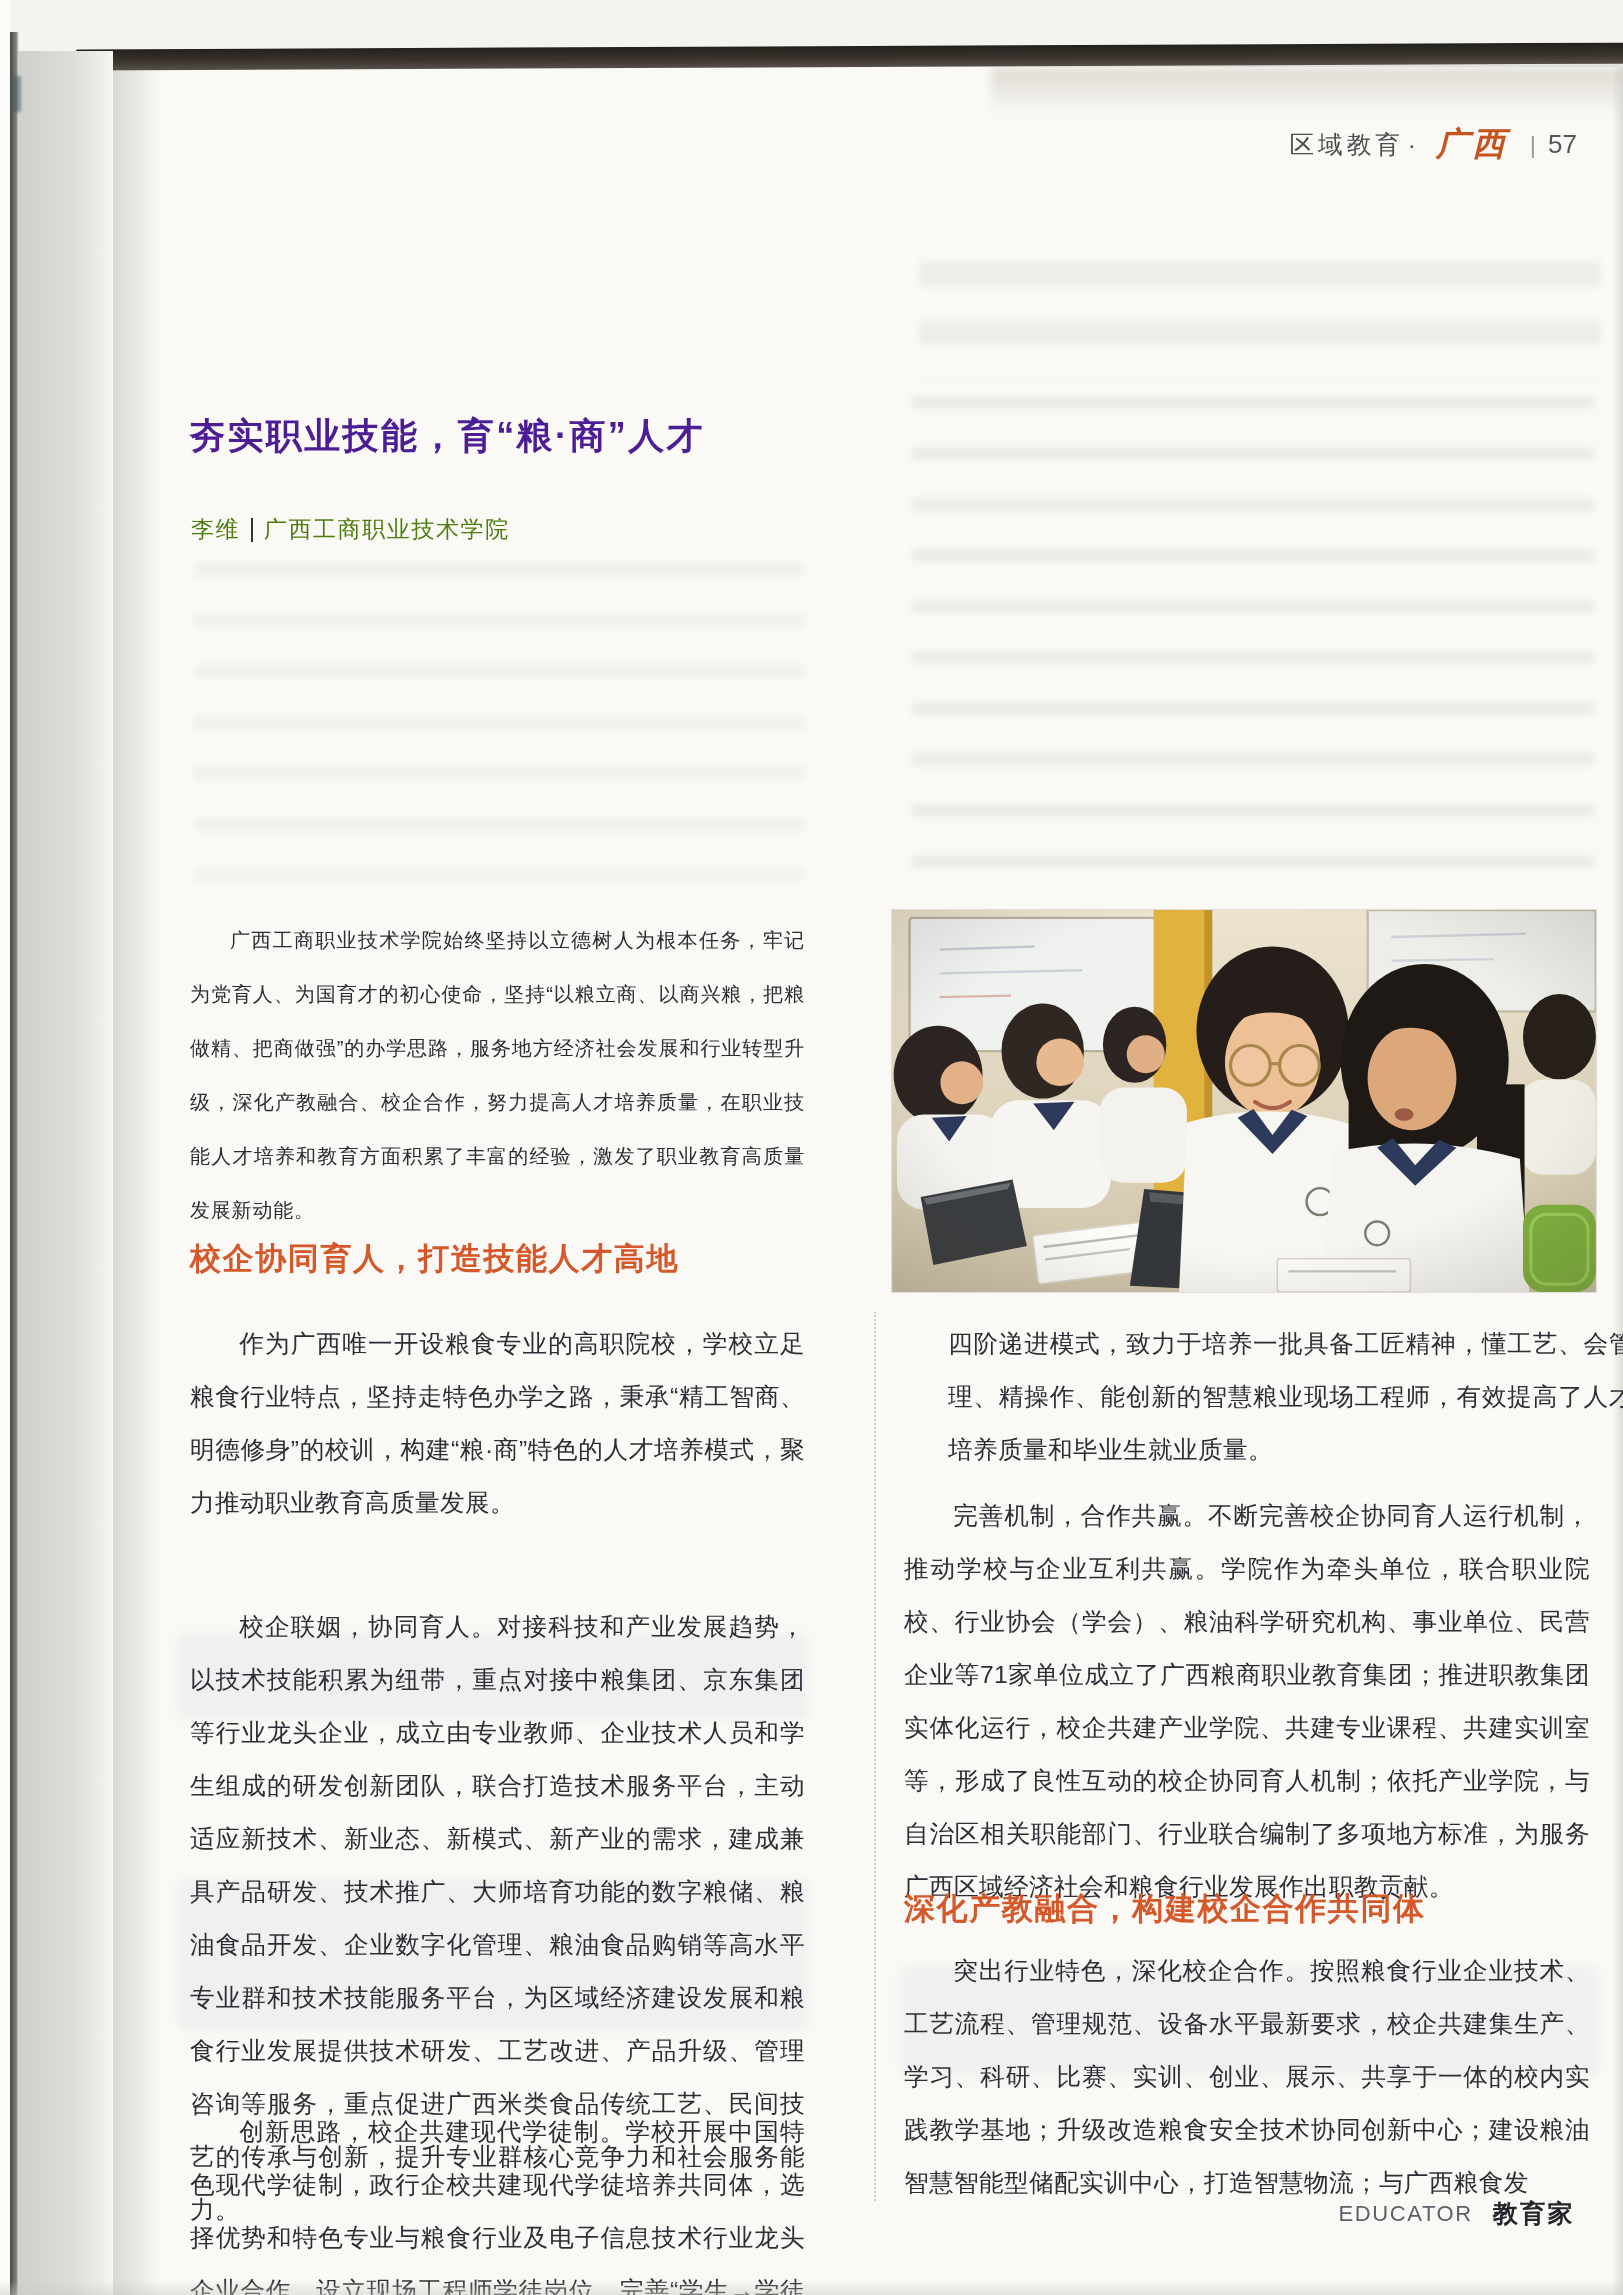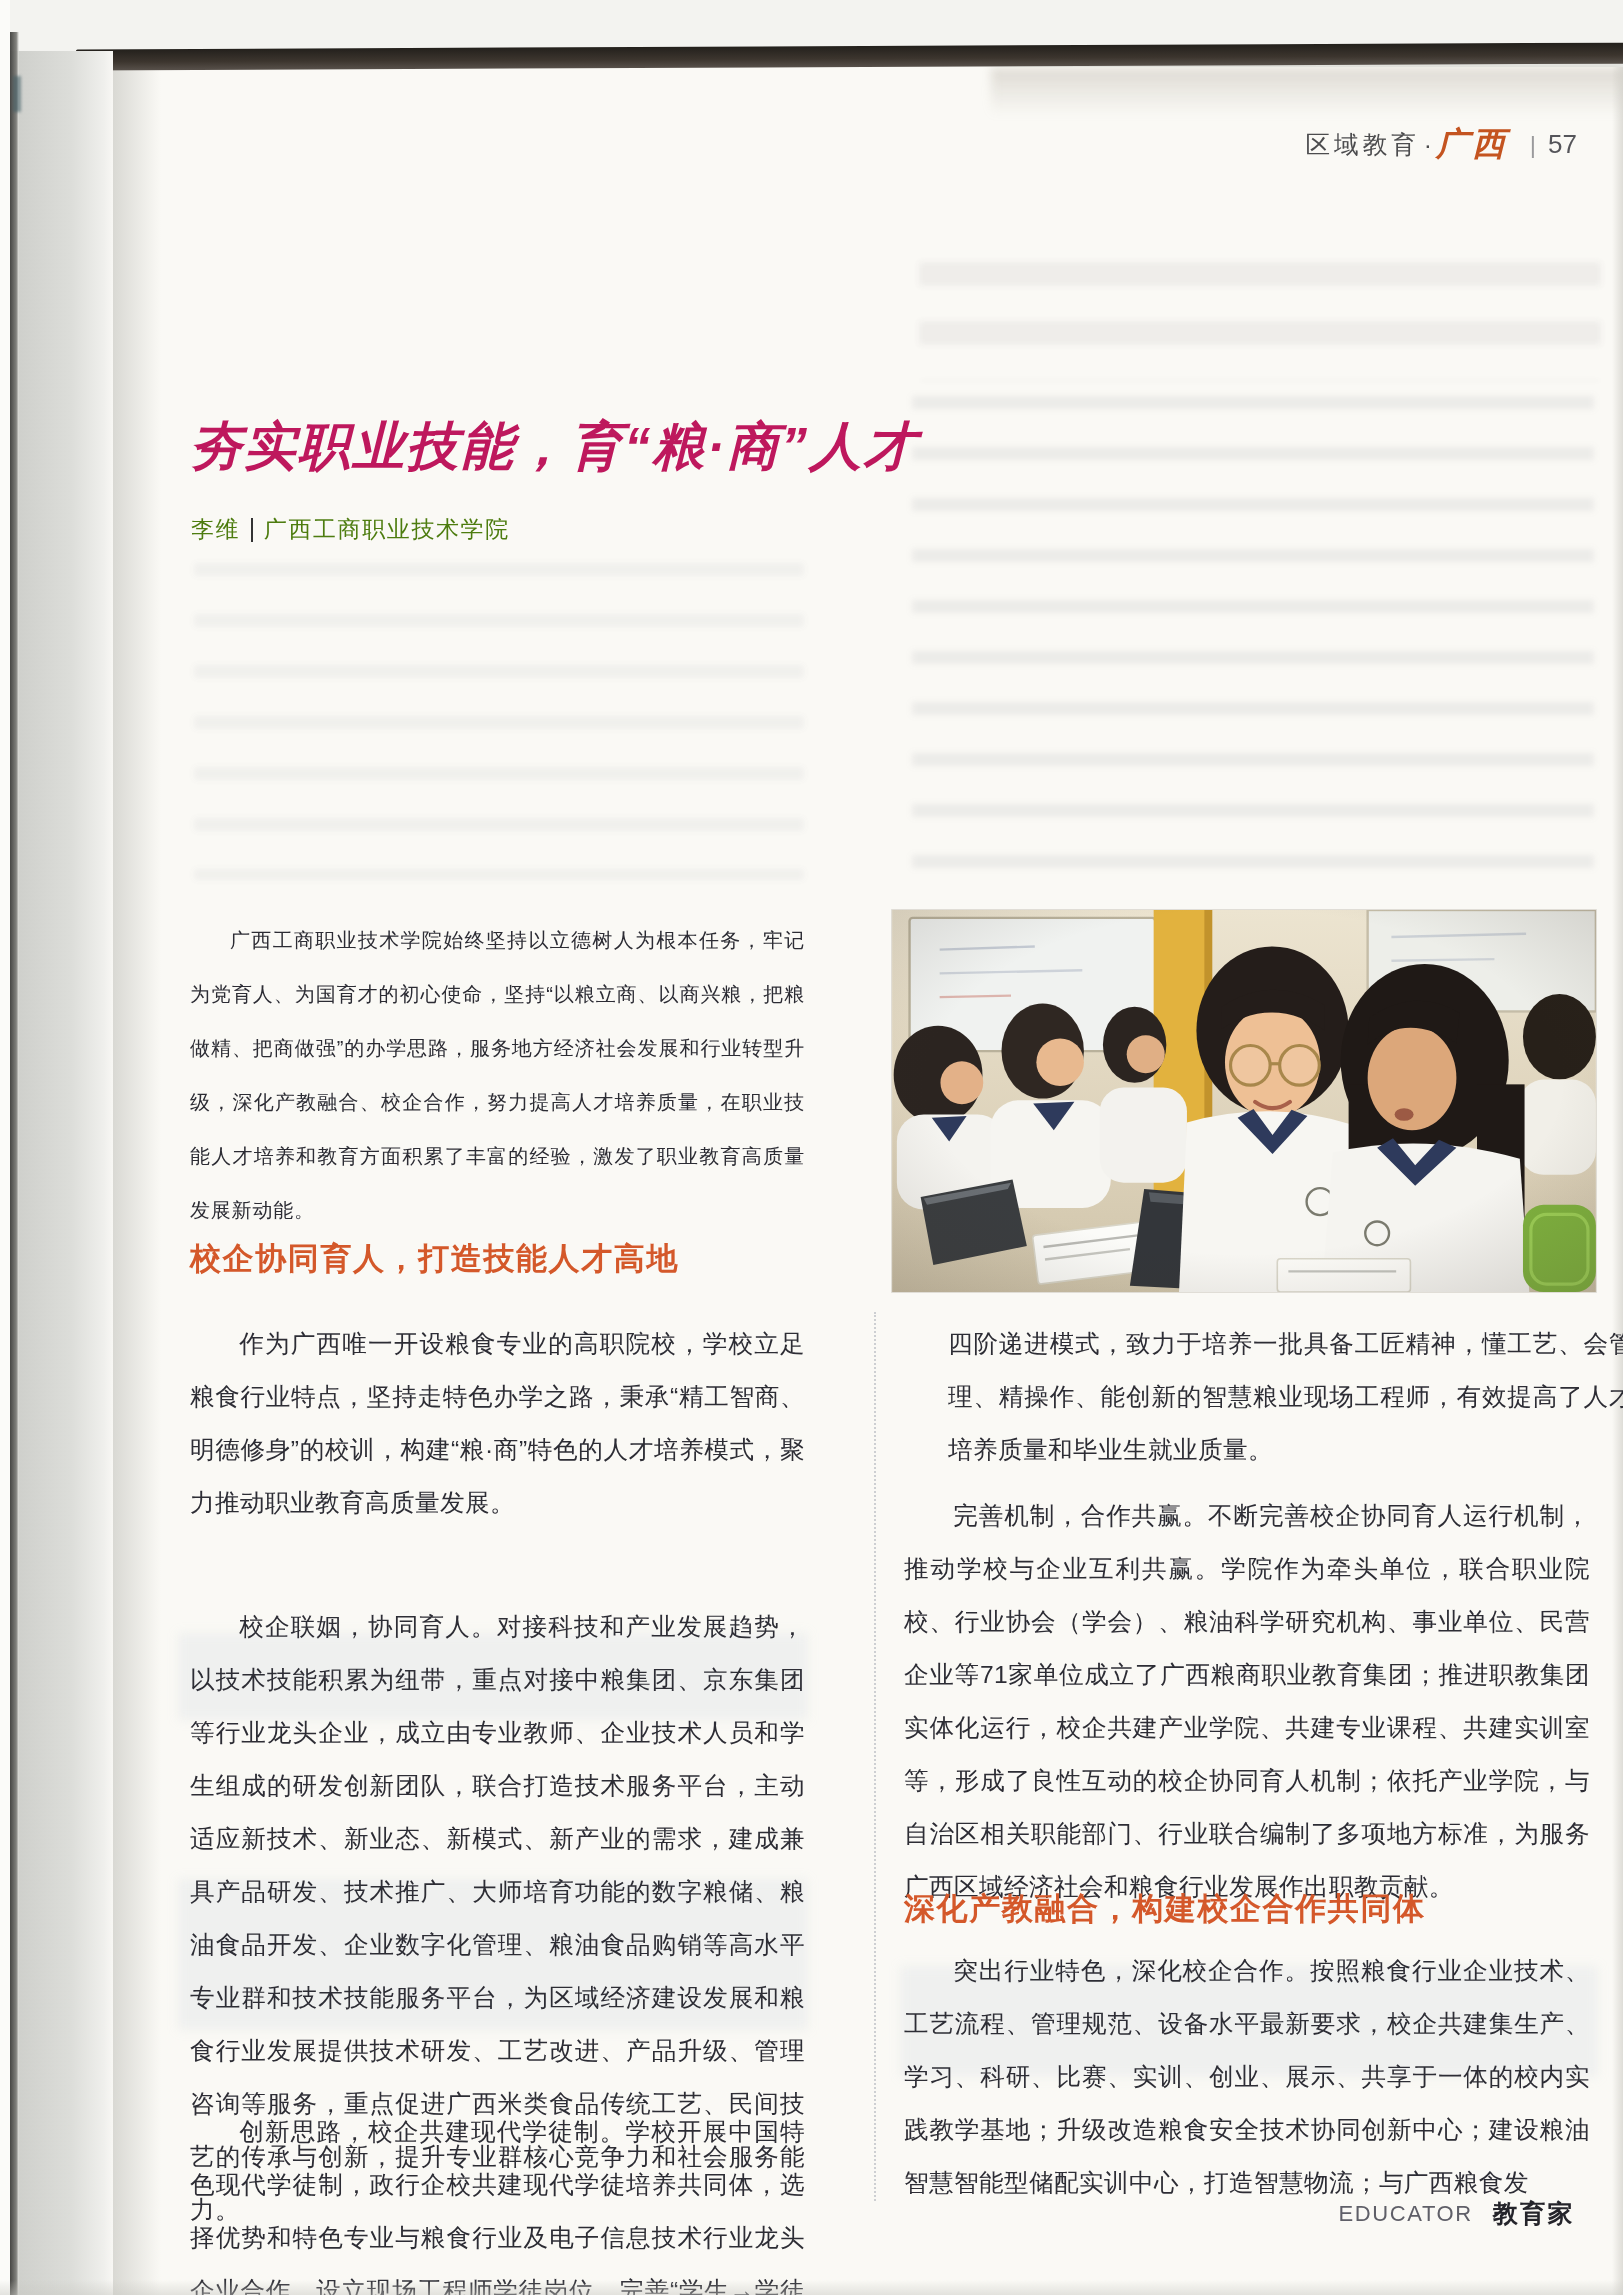--- a/index.html
+++ b/index.html
@@ -35,26 +35,26 @@
   
   .ghost{position:absolute;filter:blur(3.2px);pointer-events:none;}
   .ghost.lines{background:repeating-linear-gradient(to bottom,rgba(95,100,115,.09) 0 12.7px,transparent 12.7px 51px);}
   .ghost.head{background:repeating-linear-gradient(to bottom,rgba(110,100,110,.10) 0 24px,transparent 24px 59px);}
   .tint{position:absolute;background:rgba(176,190,205,.14);filter:blur(5.5px);pointer-events:none;}
   
   .hdr{position:absolute;top:120px;right:46px;display:flex;align-items:baseline;gap:4px;}
   .hdr .sec{font-size:24.6px;letter-spacing:4px;color:#4c4c4e;}
   .hdr .dot{font-size:24.6px;color:#4c4c4e;}
   .hdr .region{font-family:"Liberation Serif","DejaVu Serif",serif;font-style:italic;font-weight:bold;
-    font-size:33px;color:#c45420;letter-spacing:3.2px;transform:translateY(1.6px);}
+    font-size:33px;color:#c45420;letter-spacing:3.2px;transform:translateY(1.6px);margin-left:16px;}
   .hdr .bar{font-size:24px;color:#9a9a9c;margin:0 8px 0 17.4px;}
   .hdr .pno{font-size:26px;color:#55555a;}
   
   .title{position:absolute;left:189px;top:412px;width:1347px;
-    font-size:52px;font-weight:bold;color:#be185d;letter-spacing:2.4px;white-space:nowrap;font-style:italic;}
+    font-size:36px;font-weight:bold;color:#4c1d95;letter-spacing:2.4px;white-space:nowrap;}
   .byline{position:absolute;left:191px;top:514px;font-size:23px;color:#4d7c0f;letter-spacing:1.6px;display:flex;align-items:center;gap:11px;}
   .byline .sep{display:inline-block;width:1.6px;height:24px;background:#333;}
   
   .col{position:absolute;color:#2d2d35;text-align:justify;}
   .para{font-size:24.6px;line-height:53px;letter-spacing:0.4px;text-indent:2em;margin:0;}
   .para.noindent{text-indent:0;}
   .lead{position:absolute;left:190px;top:913px;width:615px;
     font-size:20px;line-height:54px;letter-spacing:0.8px;color:#2c2c34;text-align:justify;text-indent:2em;}
   .h-orange{position:absolute;font-size:31px;font-weight:bold;color:#d4582a;letter-spacing:1.6px;white-space:nowrap;}
   .divider-dotted{position:absolute;left:874px;top:1312px;height:889px;width:0;

